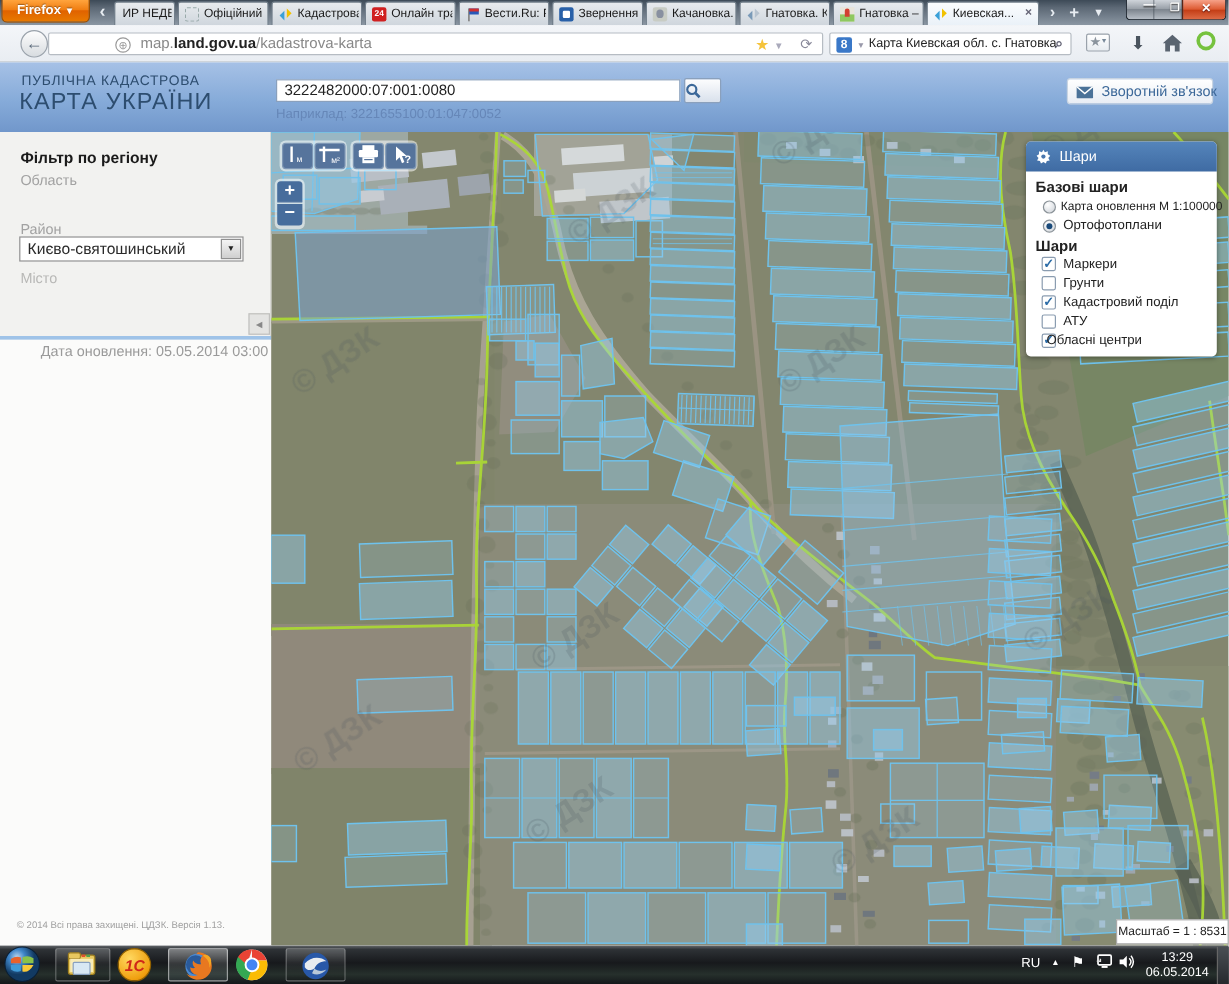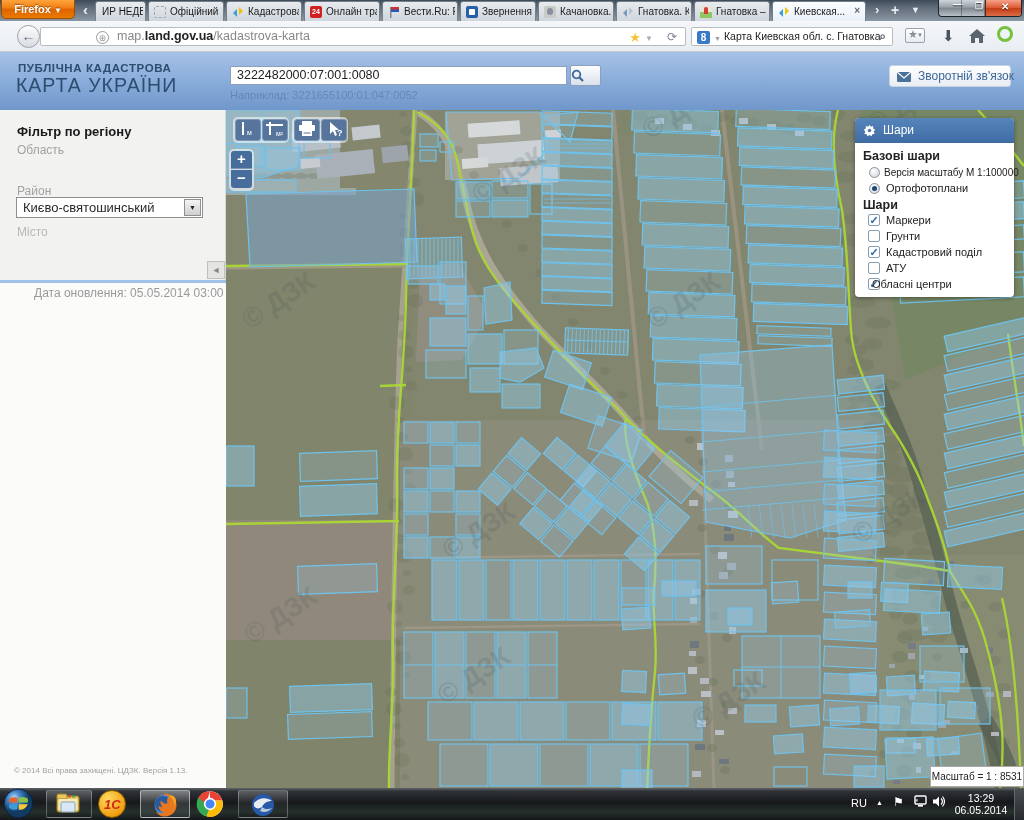--- a/index.html
+++ b/index.html
@@ -19,21 +19,21 @@
 #wclose{left:46px;top:0;width:38px;height:17px;background:linear-gradient(180deg,#f6a188 0,#dd5b33 45%,#c43e16 50%,#e0714c 100%);border-left:1px solid #5c2415}
 #wbtns span{position:absolute;top:1px;color:#fff;font-weight:bold;font-size:10px;text-shadow:0 1px 1px #333}
 
 #navbar{left:0;top:21px;width:1024px;height:31px;background:linear-gradient(180deg,#f4f6f9 0,#e9edf2 100%);border-bottom:1px solid #c3cad1}
 #backb{left:17px;top:25px;width:23px;height:23px;border-radius:50%;background:linear-gradient(180deg,#fdfdfd,#d8dce0);border:1px solid #9aa2ab;color:#5a6a7a;font-size:14px;text-align:center;line-height:21px;font-weight:bold}
 #urlbox{left:40px;top:27px;width:646px;height:19px;background:#fff;border:1px solid #b6bcc3;border-radius:2px;font-size:12.5px;white-space:nowrap;color:#888;line-height:17px}
 #srchbox{left:691px;top:27px;width:202px;height:19px;background:#fff;border:1px solid #b6bcc3;border-radius:2px;font-size:10.5px;white-space:nowrap;color:#222;line-height:17px}
 .nvic{color:#5c6670;font-size:14px}
 
 #phead{left:0;top:52px;width:1024px;height:58px;background:linear-gradient(180deg,#a6c1e6 0,#86abd9 55%,#7197cb 100%)}
-#ptitle1{left:18px;top:62px;font-size:11.5px;letter-spacing:.6px;color:#2d4d6f;font-weight:bold}
+#ptitle1{left:18px;top:62px;font-size:11.5px;letter-spacing:.6px;color:#2d4d6f;font-weight:normal}
 #ptitle2{left:16px;top:74px;font-size:19.5px;letter-spacing:1px;color:#2d4d6f}
 #sinput{left:230px;top:66px;width:337px;height:19px;background:#fff;border:1px solid #8aa0bc;font-size:12.5px;color:#222;line-height:17px;padding-left:6px}
 #sbtn{left:570px;top:65px;width:31px;height:21px;background:linear-gradient(180deg,#fdfdfe,#d9e1ec);border:1px solid #8aa0bc;border-radius:2px}
 #sexample{left:230px;top:89px;font-size:11px;color:#6687b8}
 #fbbtn{left:889px;top:65px;width:122px;height:22px;background:linear-gradient(180deg,#ffffff,#e8edf4);border:1px solid #c8d4e2;border-radius:3px;font-size:12px;color:#3c6899;line-height:20px}
 
 #sidebar{left:0;top:110px;width:226px;height:678px;background:#f2f2f0;border-right:1px solid #d8d8d4}
 #sb2{left:0;top:283px;width:226px;height:505px;background:#fbfbfa}
 .lbl{font-size:12px;color:#a2a2a2}
 .sel{left:16px;width:187px;height:21px;background:#fff;border:1px solid #8f8f8f;font-size:13px;color:#2a2a2a;line-height:19px;padding-left:6px}
@@ -795,21 +795,21 @@
 <div id="layers">
  <div id="lhead">
         <svg width="13" height="13" viewBox="0 0 16 16" style="position:absolute;left:8px;top:6px">
           <path d="M8,1 L9.5,3.5 L12.5,2.5 L12.5,5.5 L15,7 L13,9.5 L14.5,12 L11.5,12.5 L10.5,15 L8,13.5 L5.5,15 L4.5,12.5 L1.5,12 L3,9.5 L1,7 L3.5,5.5 L3.5,2.5 L6.5,3.5 Z" fill="#fff"></path>
           <circle cx="8" cy="8" r="2.2" fill="#4a77ae"></circle>
         </svg>
         <span style="position:absolute;left:28px">Шари</span>
       </div>
  <div style="left:8px;top:31px;font-weight:bold;font-size:12.5px">Базові шари</div>
  <div class="rd" style="left:14px;top:49px"></div>
- <div style="left:29px;top:49px;font-size:10px">Версія масштабу М 1:100000</div>
+ <div style="left:29px;top:49px;font-size:10px">Карта оновлення М 1:100000</div>
  <div class="rd" style="left:14px;top:65px">
         <div style="left:2px;top:2px;width:5px;height:5px;background:#1a4a7a;border-radius:50%"></div>
       </div>
  <div style="left:31px;top:64px">Ортофотоплани</div>
  <div style="left:8px;top:80px;font-weight:bold;font-size:12.5px">Шари</div>
  <div class="cb" style="left:13px;top:96px">✓</div>
       <div style="left:31px;top:96px">Маркери</div>
  <div class="cb" style="left:13px;top:112px"></div>
       <div style="left:31px;top:112px">Грунти</div>
  <div class="cb" style="left:13px;top:128px">✓</div>

